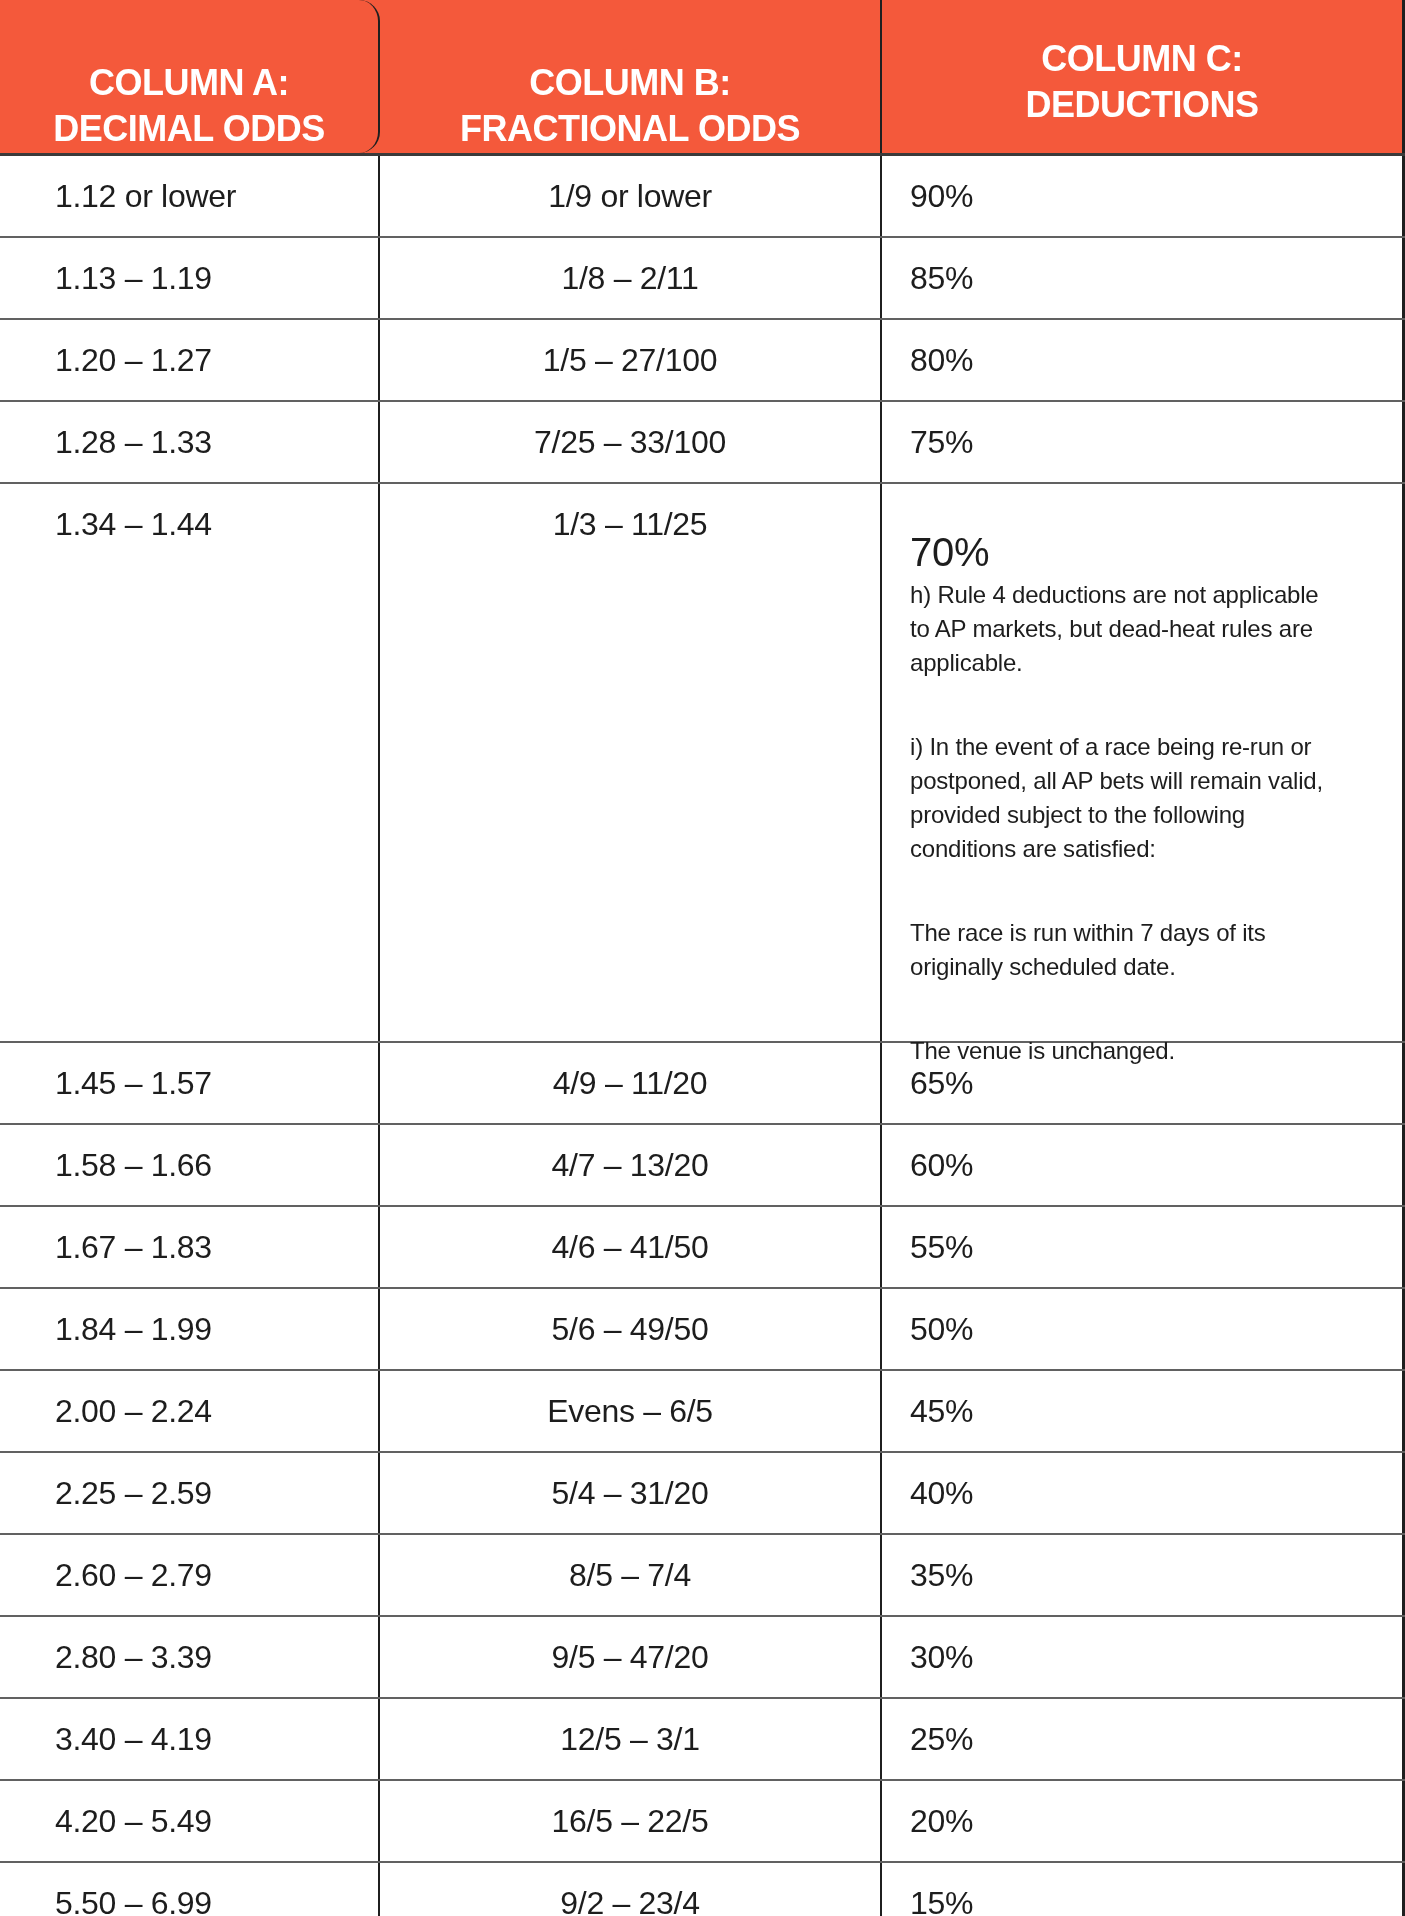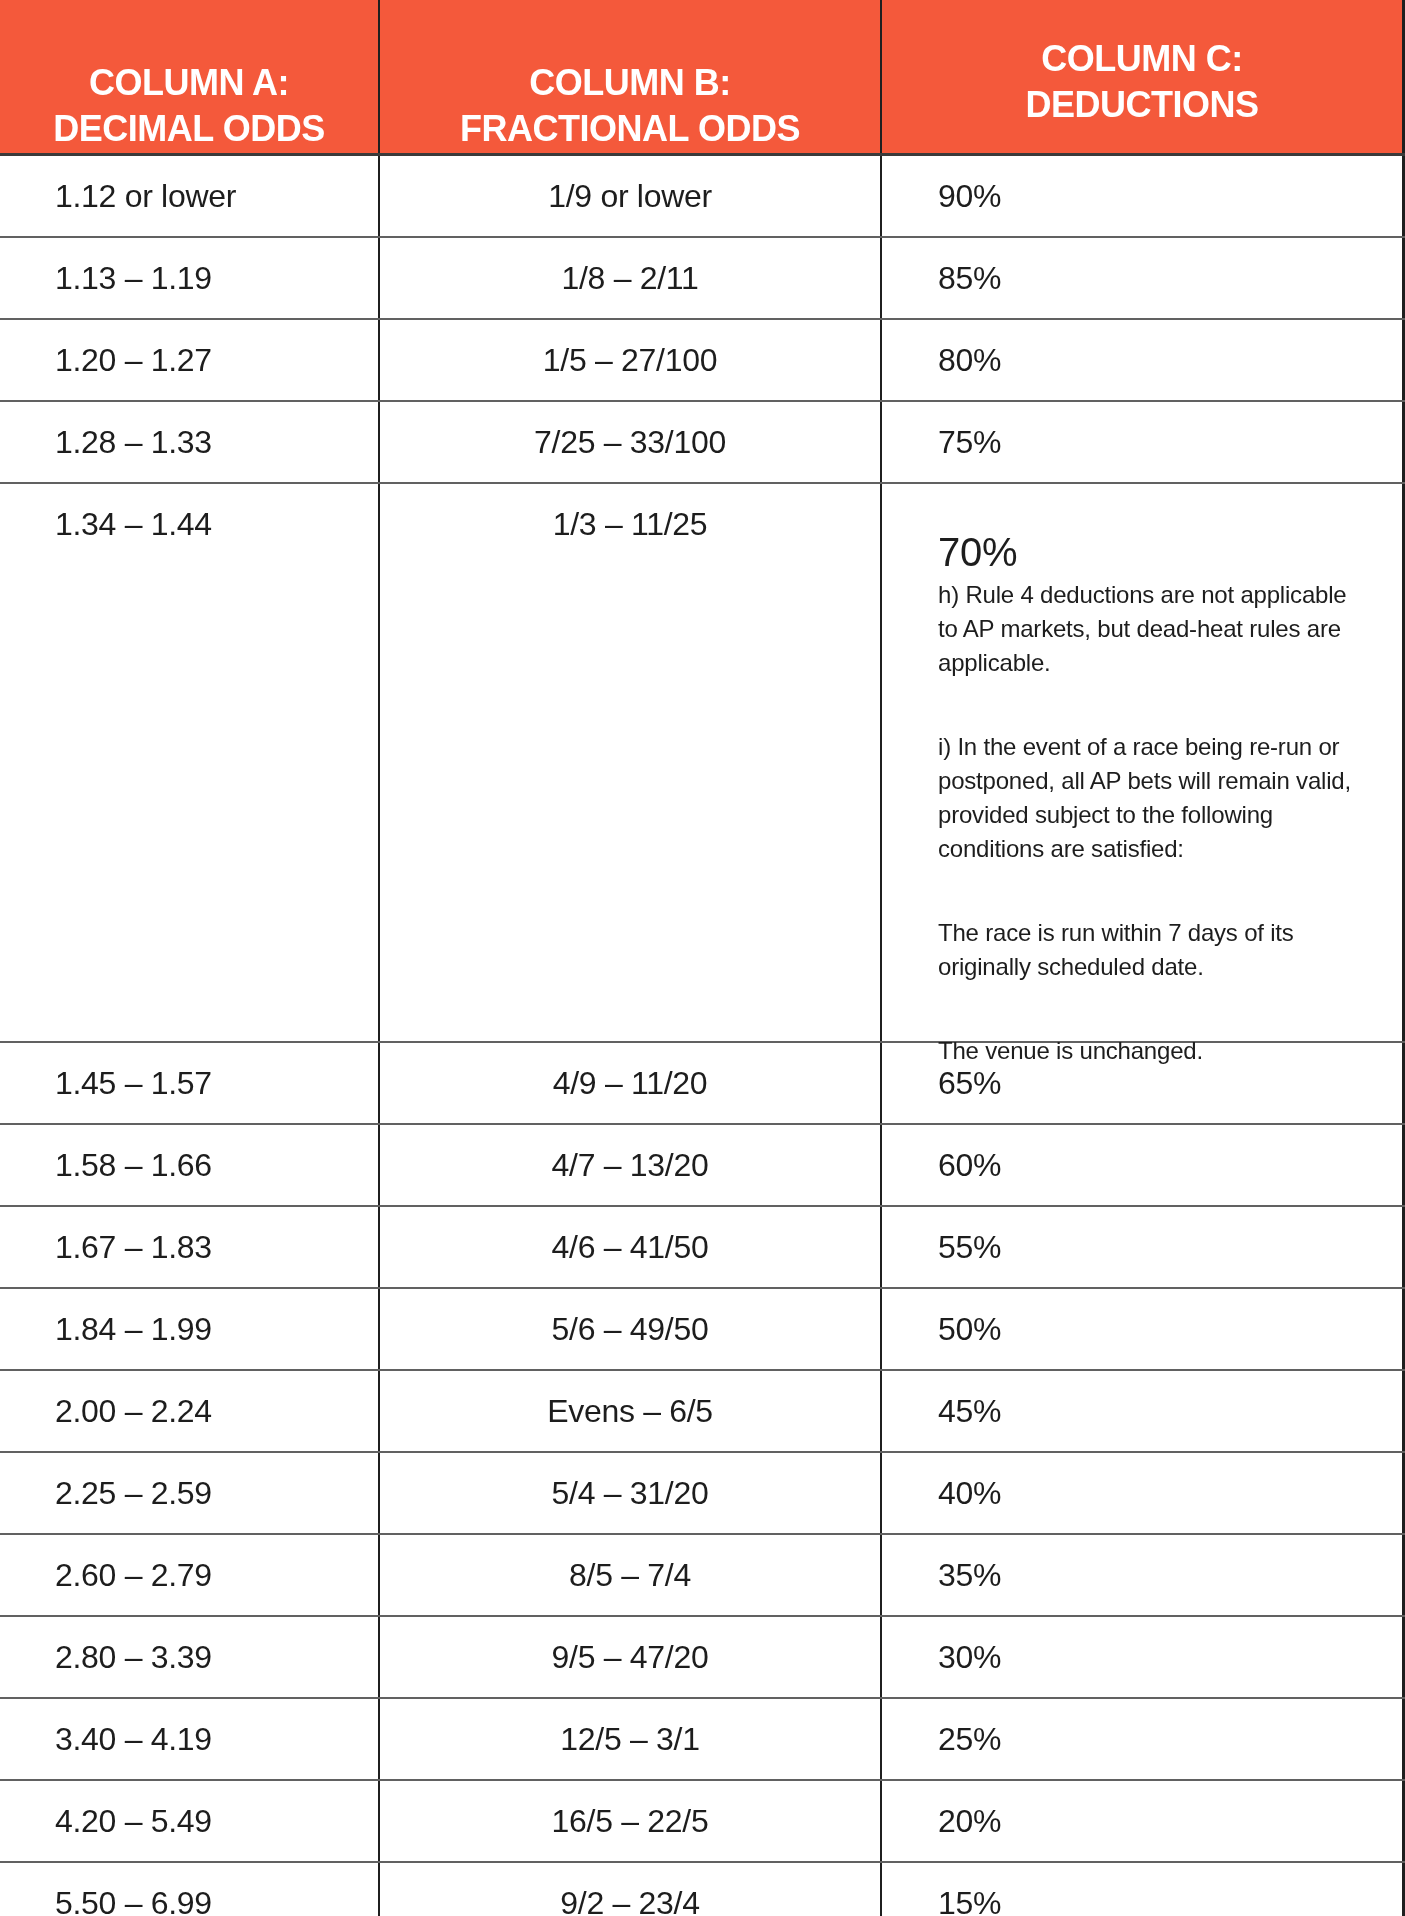--- a/index.html
+++ b/index.html
@@ -18,35 +18,35 @@
   
   .hdr-row{
     display:flex;height:156px;background:var(--accent);
     border-bottom:3px solid var(--header-line);
   }
   .hdr-cell{
     display:flex;flex-direction:column;justify-content:flex-start;align-items:center;
     color:#ffffff;font-weight:bold;font-size:36px;line-height:46px;
     letter-spacing:-0.5px;text-align:center;
   }
-  .hdr-a{width:380px;border-right:2px solid var(--col-line);padding-top:60px;}
+  .hdr-a{width:380px;border-right:2px solid var(--col-line);padding-top:60px;border-radius:21px;}
   .hdr-b{width:502px;border-right:2px solid var(--col-line);padding-top:60px;}
   .hdr-c{flex:1;border-right:3px solid var(--col-line);padding-top:36px;}
   
   .row{
     display:flex;height:82px;border-bottom:2px solid var(--row-line);
   }
   .row.tall{height:559px;}
   .row.last{height:79px;border-bottom:none;}
   .cell{
     display:flex;align-items:center;font-size:32px;letter-spacing:-0.3px;
   }
   .cell-a{width:380px;border-right:2px solid var(--col-line);padding-left:55px;}
   .cell-b{width:502px;border-right:2px solid var(--col-line);justify-content:center;text-align:right;}
-  .cell-c{flex:1;border-right:3px solid var(--col-line);padding-left:56px;}
+  .cell-c{flex:1;border-right:3px solid var(--col-line);padding-left:28px;}
   .row.last .cell-c{border-right:none;}
   
   .row.tall .cell-a,.row.tall .cell-b{align-items:flex-start;padding-top:22px;}
   .row.tall .cell-c{
     flex-direction:column;align-items:flex-start;justify-content:flex-start;
     padding-top:48px;
   }
   .deduction-big{font-size:40px;line-height:40px;}
   .notes{max-width:432px;}
   .notes p{

